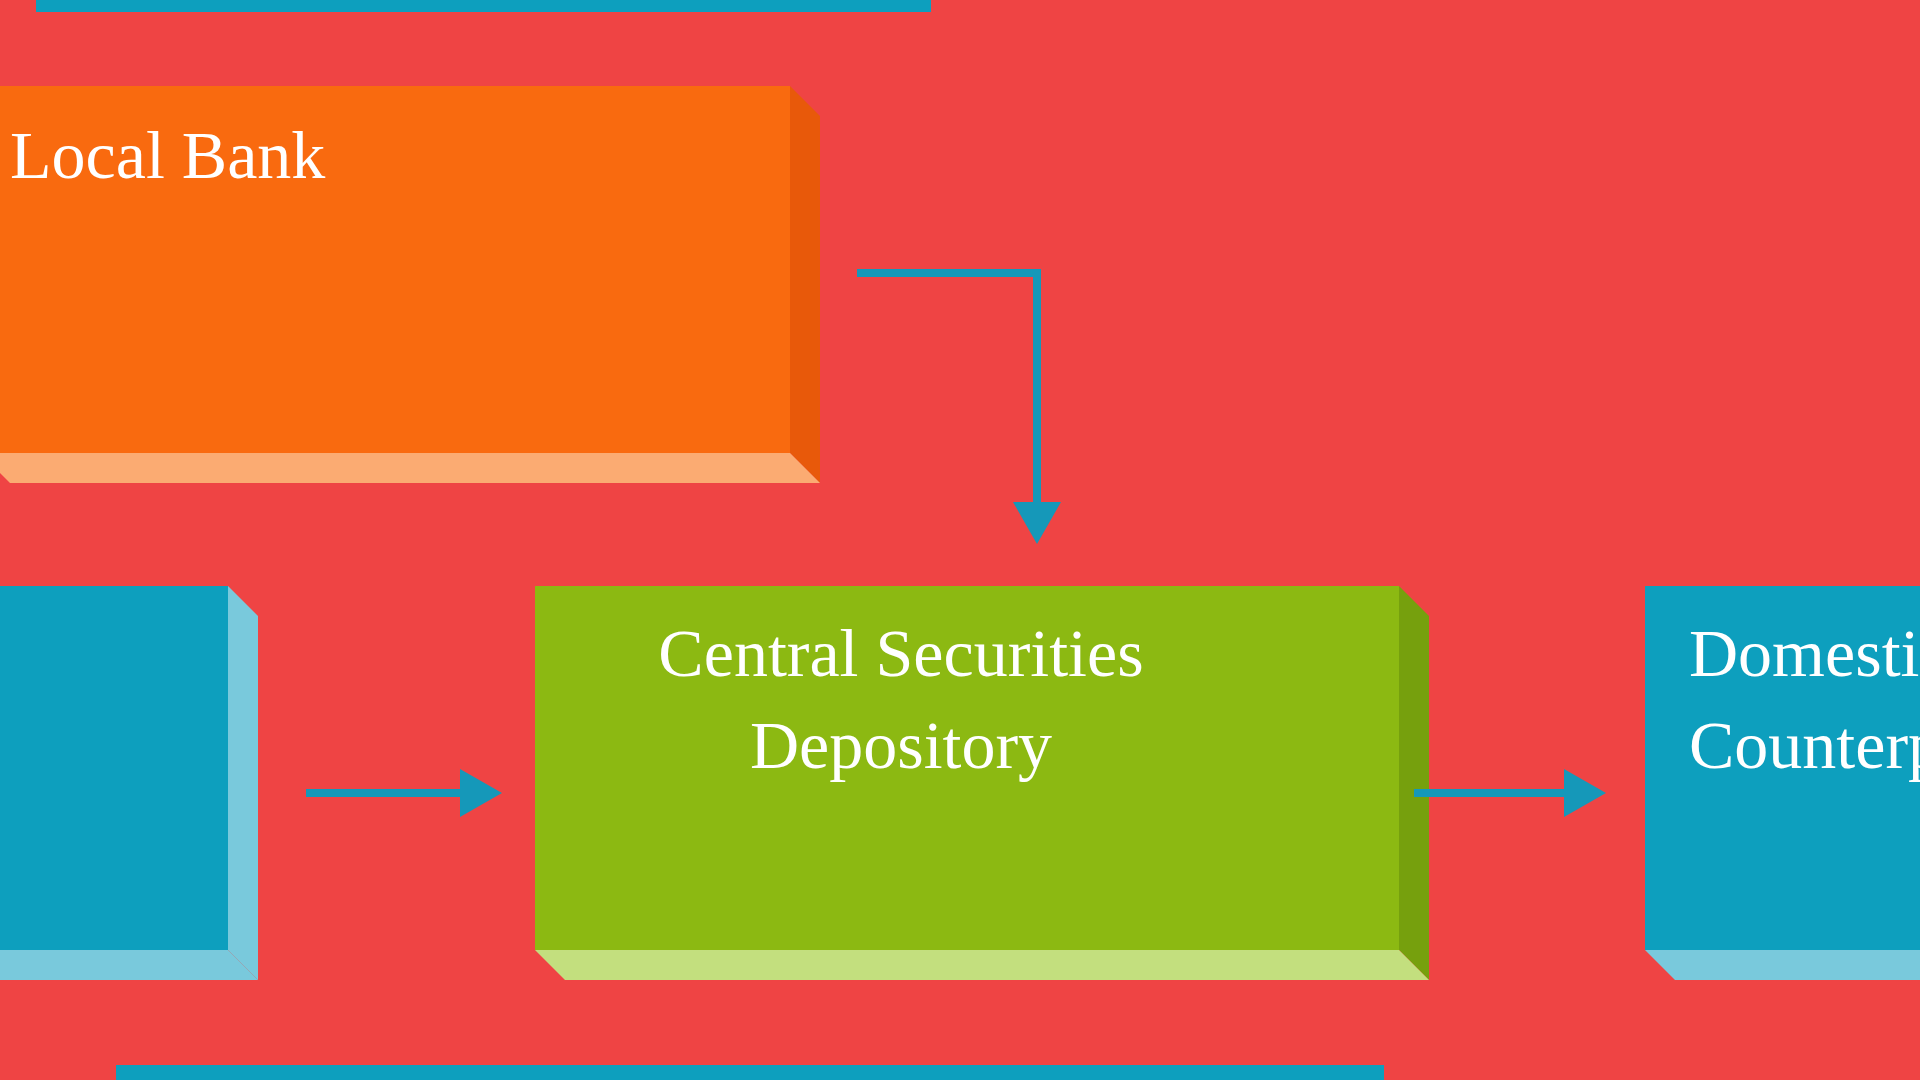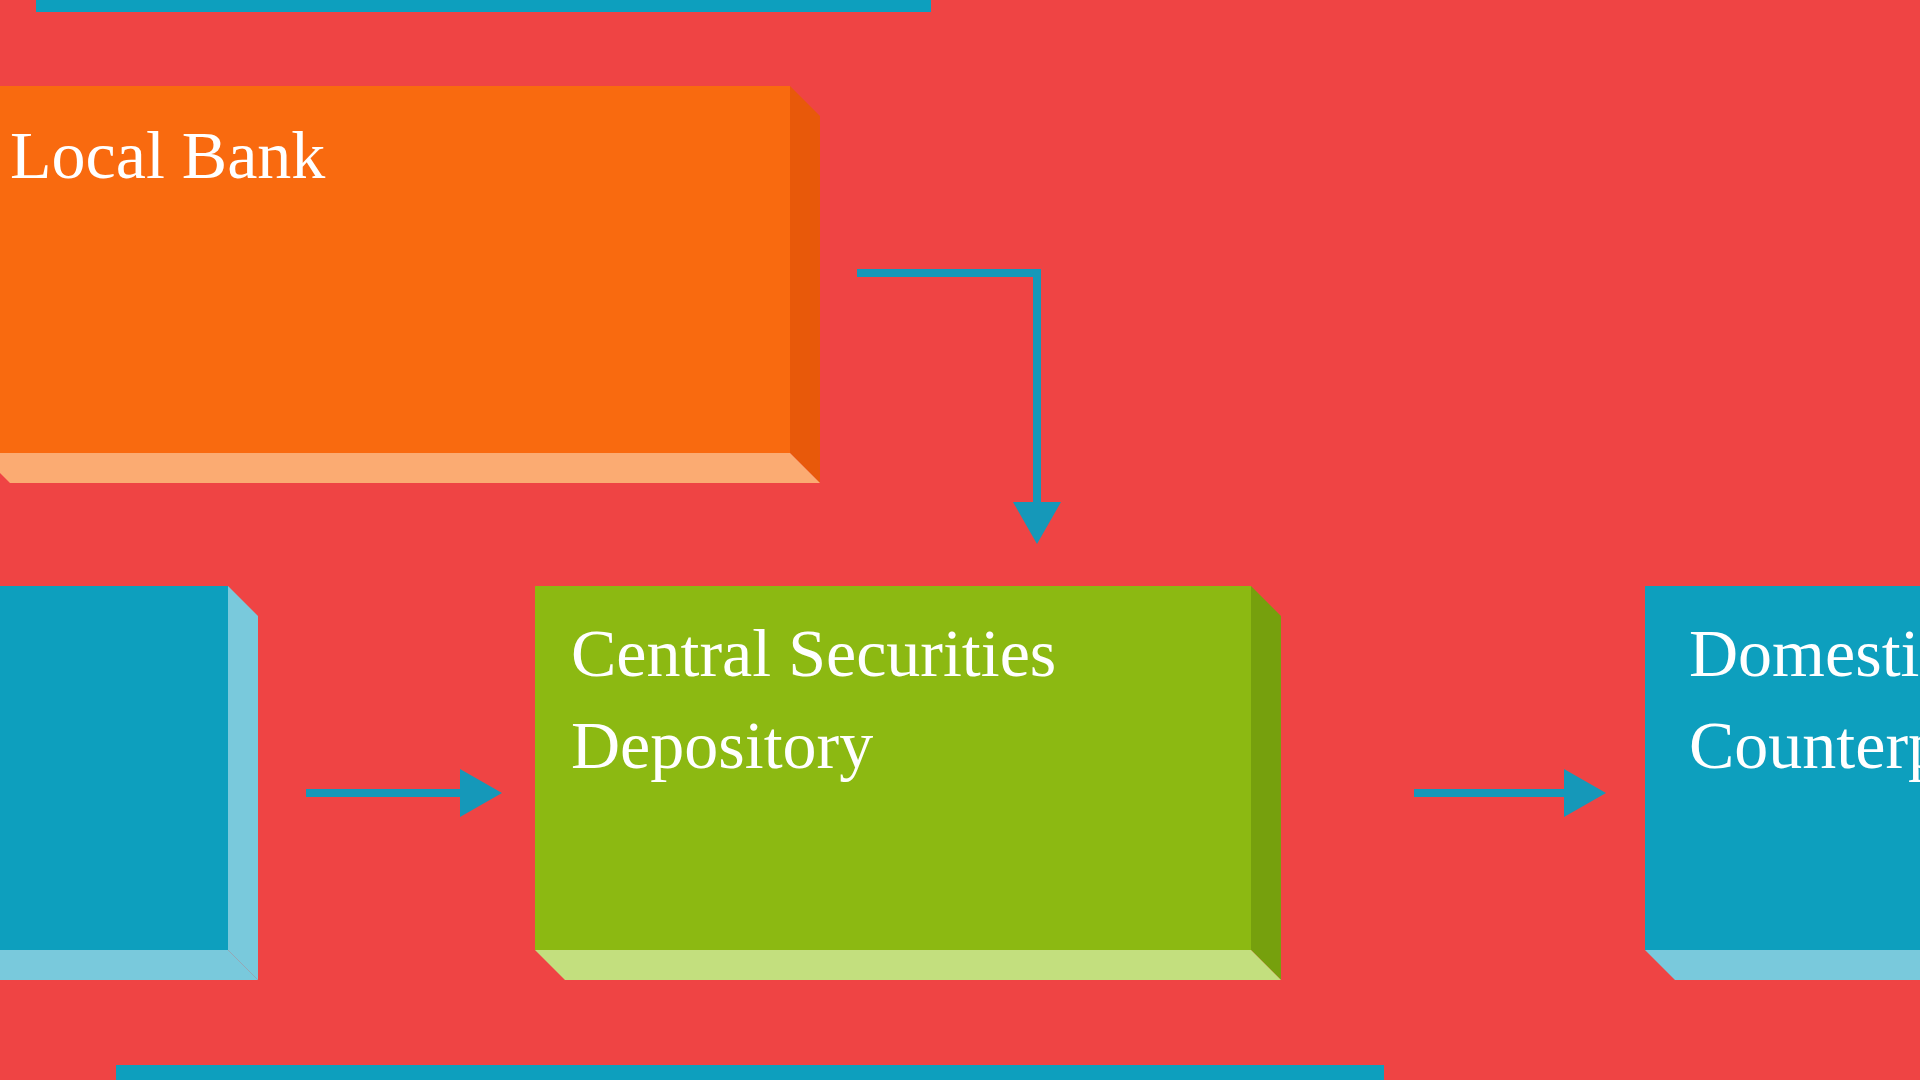--- a/index.html
+++ b/index.html
@@ -53,21 +53,21 @@
     font-weight: 400;
     padding: 22px 0 0 36px;
     white-space: normal;
   }
 
   .box-local-bank { left: -20px; top: 86px; width: 810px; height: 367px; }
   .box-local-bank .box-label { padding: 24px 0 0 30px; }
 
   .box-left-partial { left: -34px; top: 586px; width: 262px; height: 364px; }
 
-  .box-csd { left: 535px; top: 586px; width: 716px; height: 364px; }
+  .box-csd { left: 535px; top: 586px; width: 864px; height: 364px; text-align: center; }
   .box-csd .box-label { width: 660px; }
 
   .box-domestic { left: 1645px; top: 586px; width: 475px; height: 364px; }
   .box-domestic .box-label { padding-left: 44px; width: 560px; }
 
   
   .strip {
     position: absolute;
     background: var(--face, #0d9fbe);
   }

